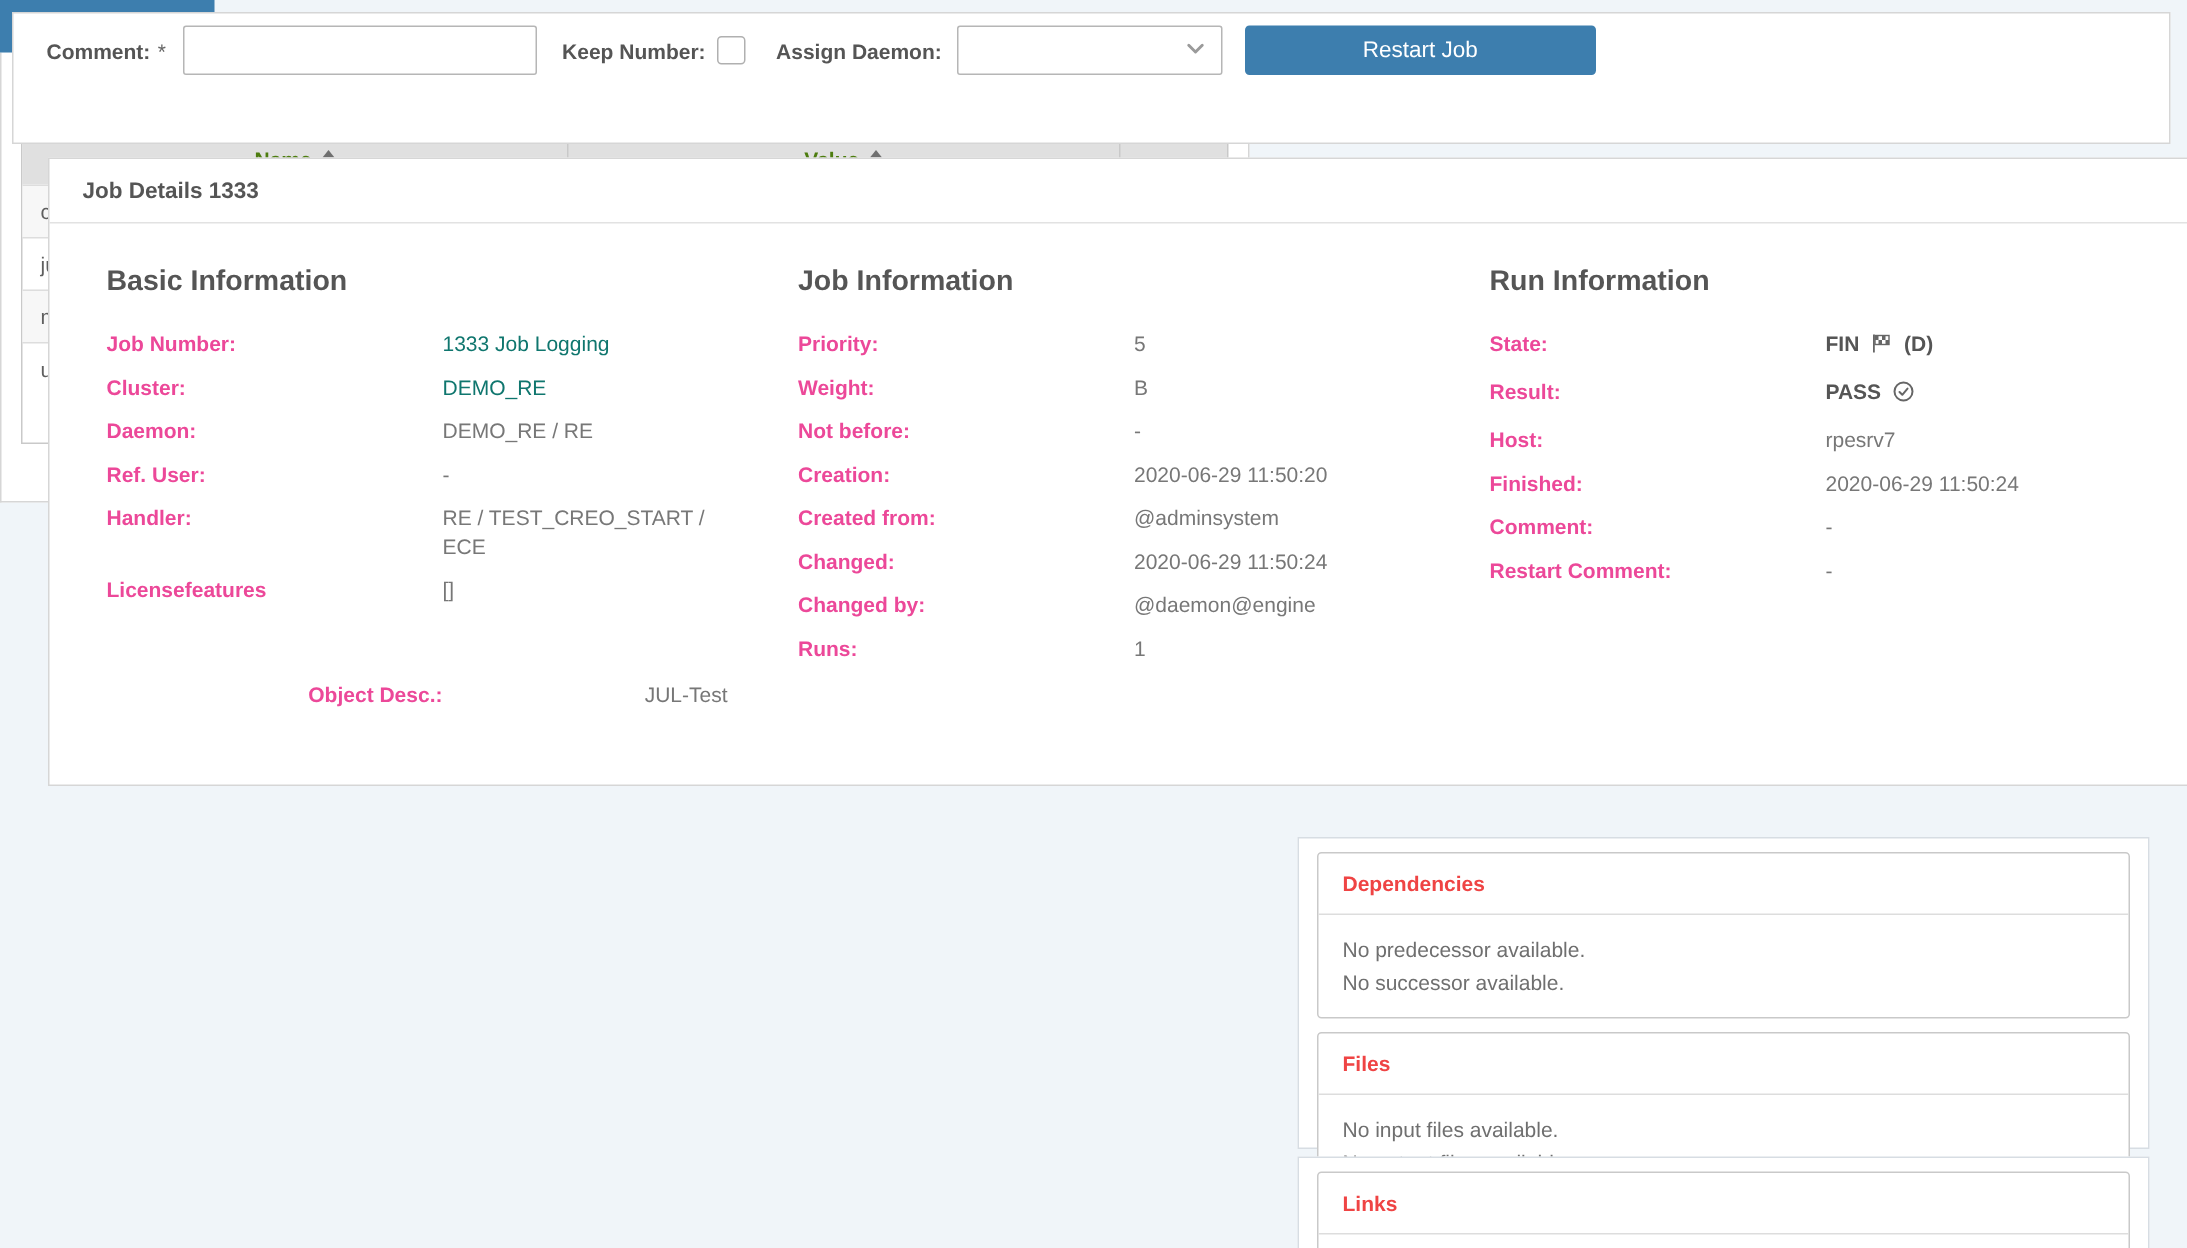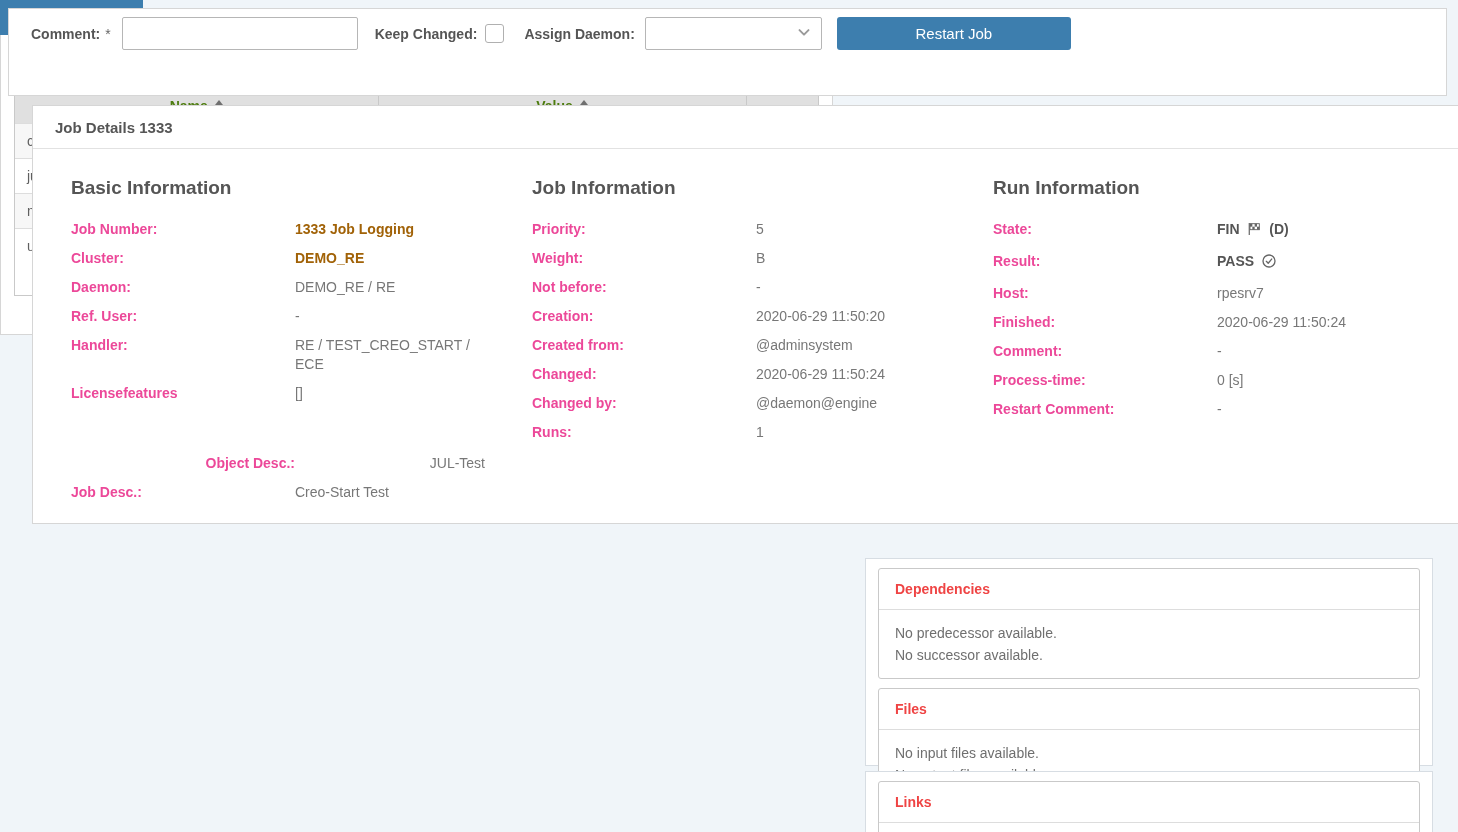--- a/index.html
+++ b/index.html
@@ -45,21 +45,21 @@
   }
 
   
   #details-panel { left:8px; top:105px; width:1439px; height:419px;margin-left:24px; }
   .details-body { display:flex; padding:28px 16px 0 38px; }
   .dcol { width:471px; }
   .dcol-title { font-size:19px; font-weight:bold; color:#555; margin-bottom:21px; }
   .drow { display:flex; margin-bottom:10px; line-height:19px; }
   .dlabel { width:224px; font-weight:bold; color:#ec4899; flex:none; }
   .dvalue { width:190px; color:#777; }
-  .dvalue.link { color:#a16207; cursor:pointer;font-weight:bold; }
+  .dvalue.link { color:#0f766e; cursor:pointer; }
   .dvalue.strong { color:#555; font-weight:bold; white-space:nowrap; width:220px; }
   .rows2-offset { margin-top:51px;text-align:right; }
   .inline-ic { vertical-align:-3px; margin:0 3px; }
 
   
   #parameter-panel { left:8px; top:562px; width:833px; height:340px; background:transparent; border:none; }
   .tab {
     display:inline-block; background:#3d7eae; color:#fff; font-weight:bold;
     padding:9px 25px 10px 25px; font-size:14px; cursor:pointer;
   }
@@ -113,21 +113,21 @@
 </style>
 </head>
 <body>
 
 <div class="panel" id="restart-panel">
   <div class="fieldbar">
     <span class="flabel">Comment:</span>
     <span class="req">*</span>
     <input class="txtinput" type="text" value="" style="">
     <span class="gap17"></span>
-    <span class="flabel">Keep Changed:</span>
+    <span class="flabel">Keep Number:</span>
     <span class="checkbox"></span>
     <span class="gap20"></span>
     <span class="flabel">Assign Daemon:</span>
     <span class="selectbox">
       <span></span>
       <span>
         <svg width="18" height="18" viewBox="0 0 24 24" fill="none" stroke="#9a9a9a" stroke-width="2.6" stroke-linecap="round" stroke-linejoin="round">
             <path d="M6 9.5l6 6 6-6"></path>
           </svg>
       </span>
@@ -164,24 +164,20 @@
         <div class="dvalue">RE / TEST_CREO_START / ECE</div>
       </div>
       <div class="drow">
         <div class="dlabel">Licensefeatures</div>
         <div class="dvalue">[]</div>
       </div>
       <div class="drow rows2-offset">
         <div class="dlabel">Object Desc.:</div>
         <div class="dvalue">JUL-Test</div>
       </div>
-      <div class="drow">
-        <div class="dlabel">Job Desc.:</div>
-        <div class="dvalue">Creo-Start Test</div>
-      </div>
     </div>
 
     <div class="dcol">
       <div class="dcol-title">Job Information</div>
       <div class="drow">
         <div class="dlabel">Priority:</div>
         <div class="dvalue">5</div>
       </div>
       <div class="drow">
         <div class="dlabel">Weight:</div>
@@ -248,24 +244,20 @@
         <div class="dlabel">Host:</div>
         <div class="dvalue">rpesrv7</div>
       </div>
       <div class="drow">
         <div class="dlabel">Finished:</div>
         <div class="dvalue">2020-06-29 11:50:24</div>
       </div>
       <div class="drow">
         <div class="dlabel">Comment:</div>
         <div class="dvalue">-</div>
-      </div>
-      <div class="drow">
-        <div class="dlabel">Process-time:</div>
-        <div class="dvalue">0 [s]</div>
       </div>
       <div class="drow">
         <div class="dlabel">Restart Comment:</div>
         <div class="dvalue">-</div>
       </div>
     </div>
 
   </div>
 </div>
 

